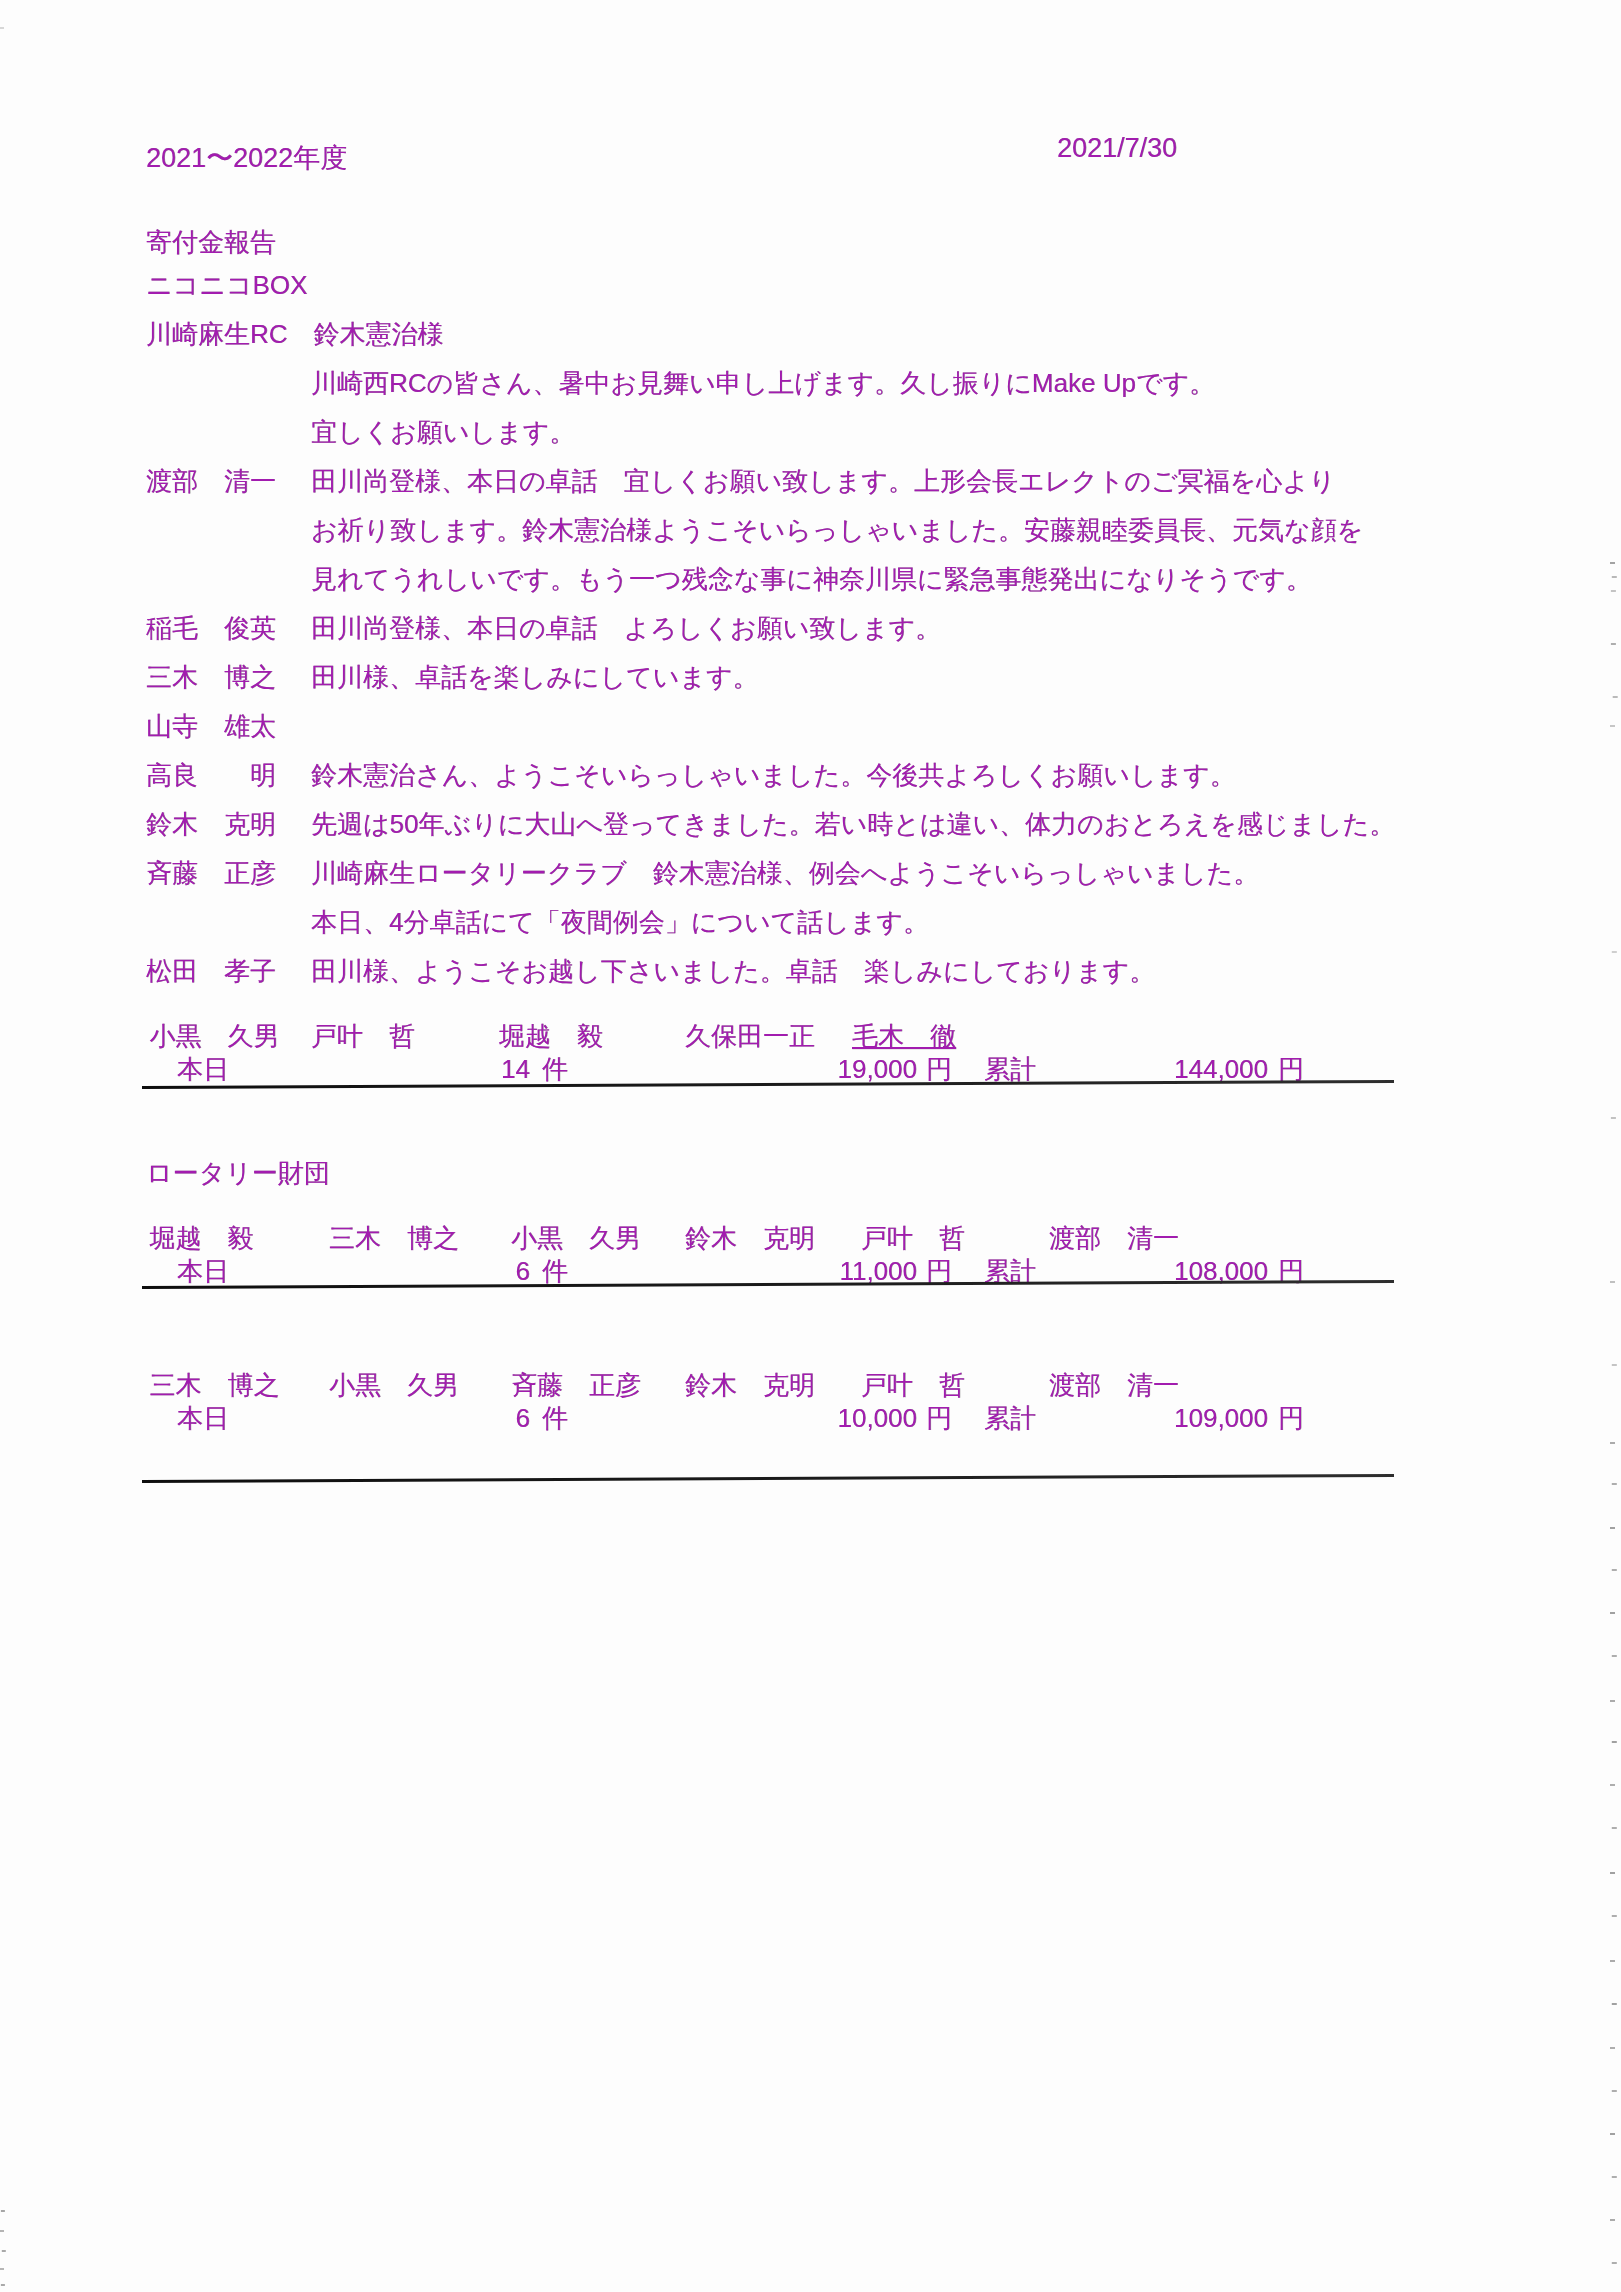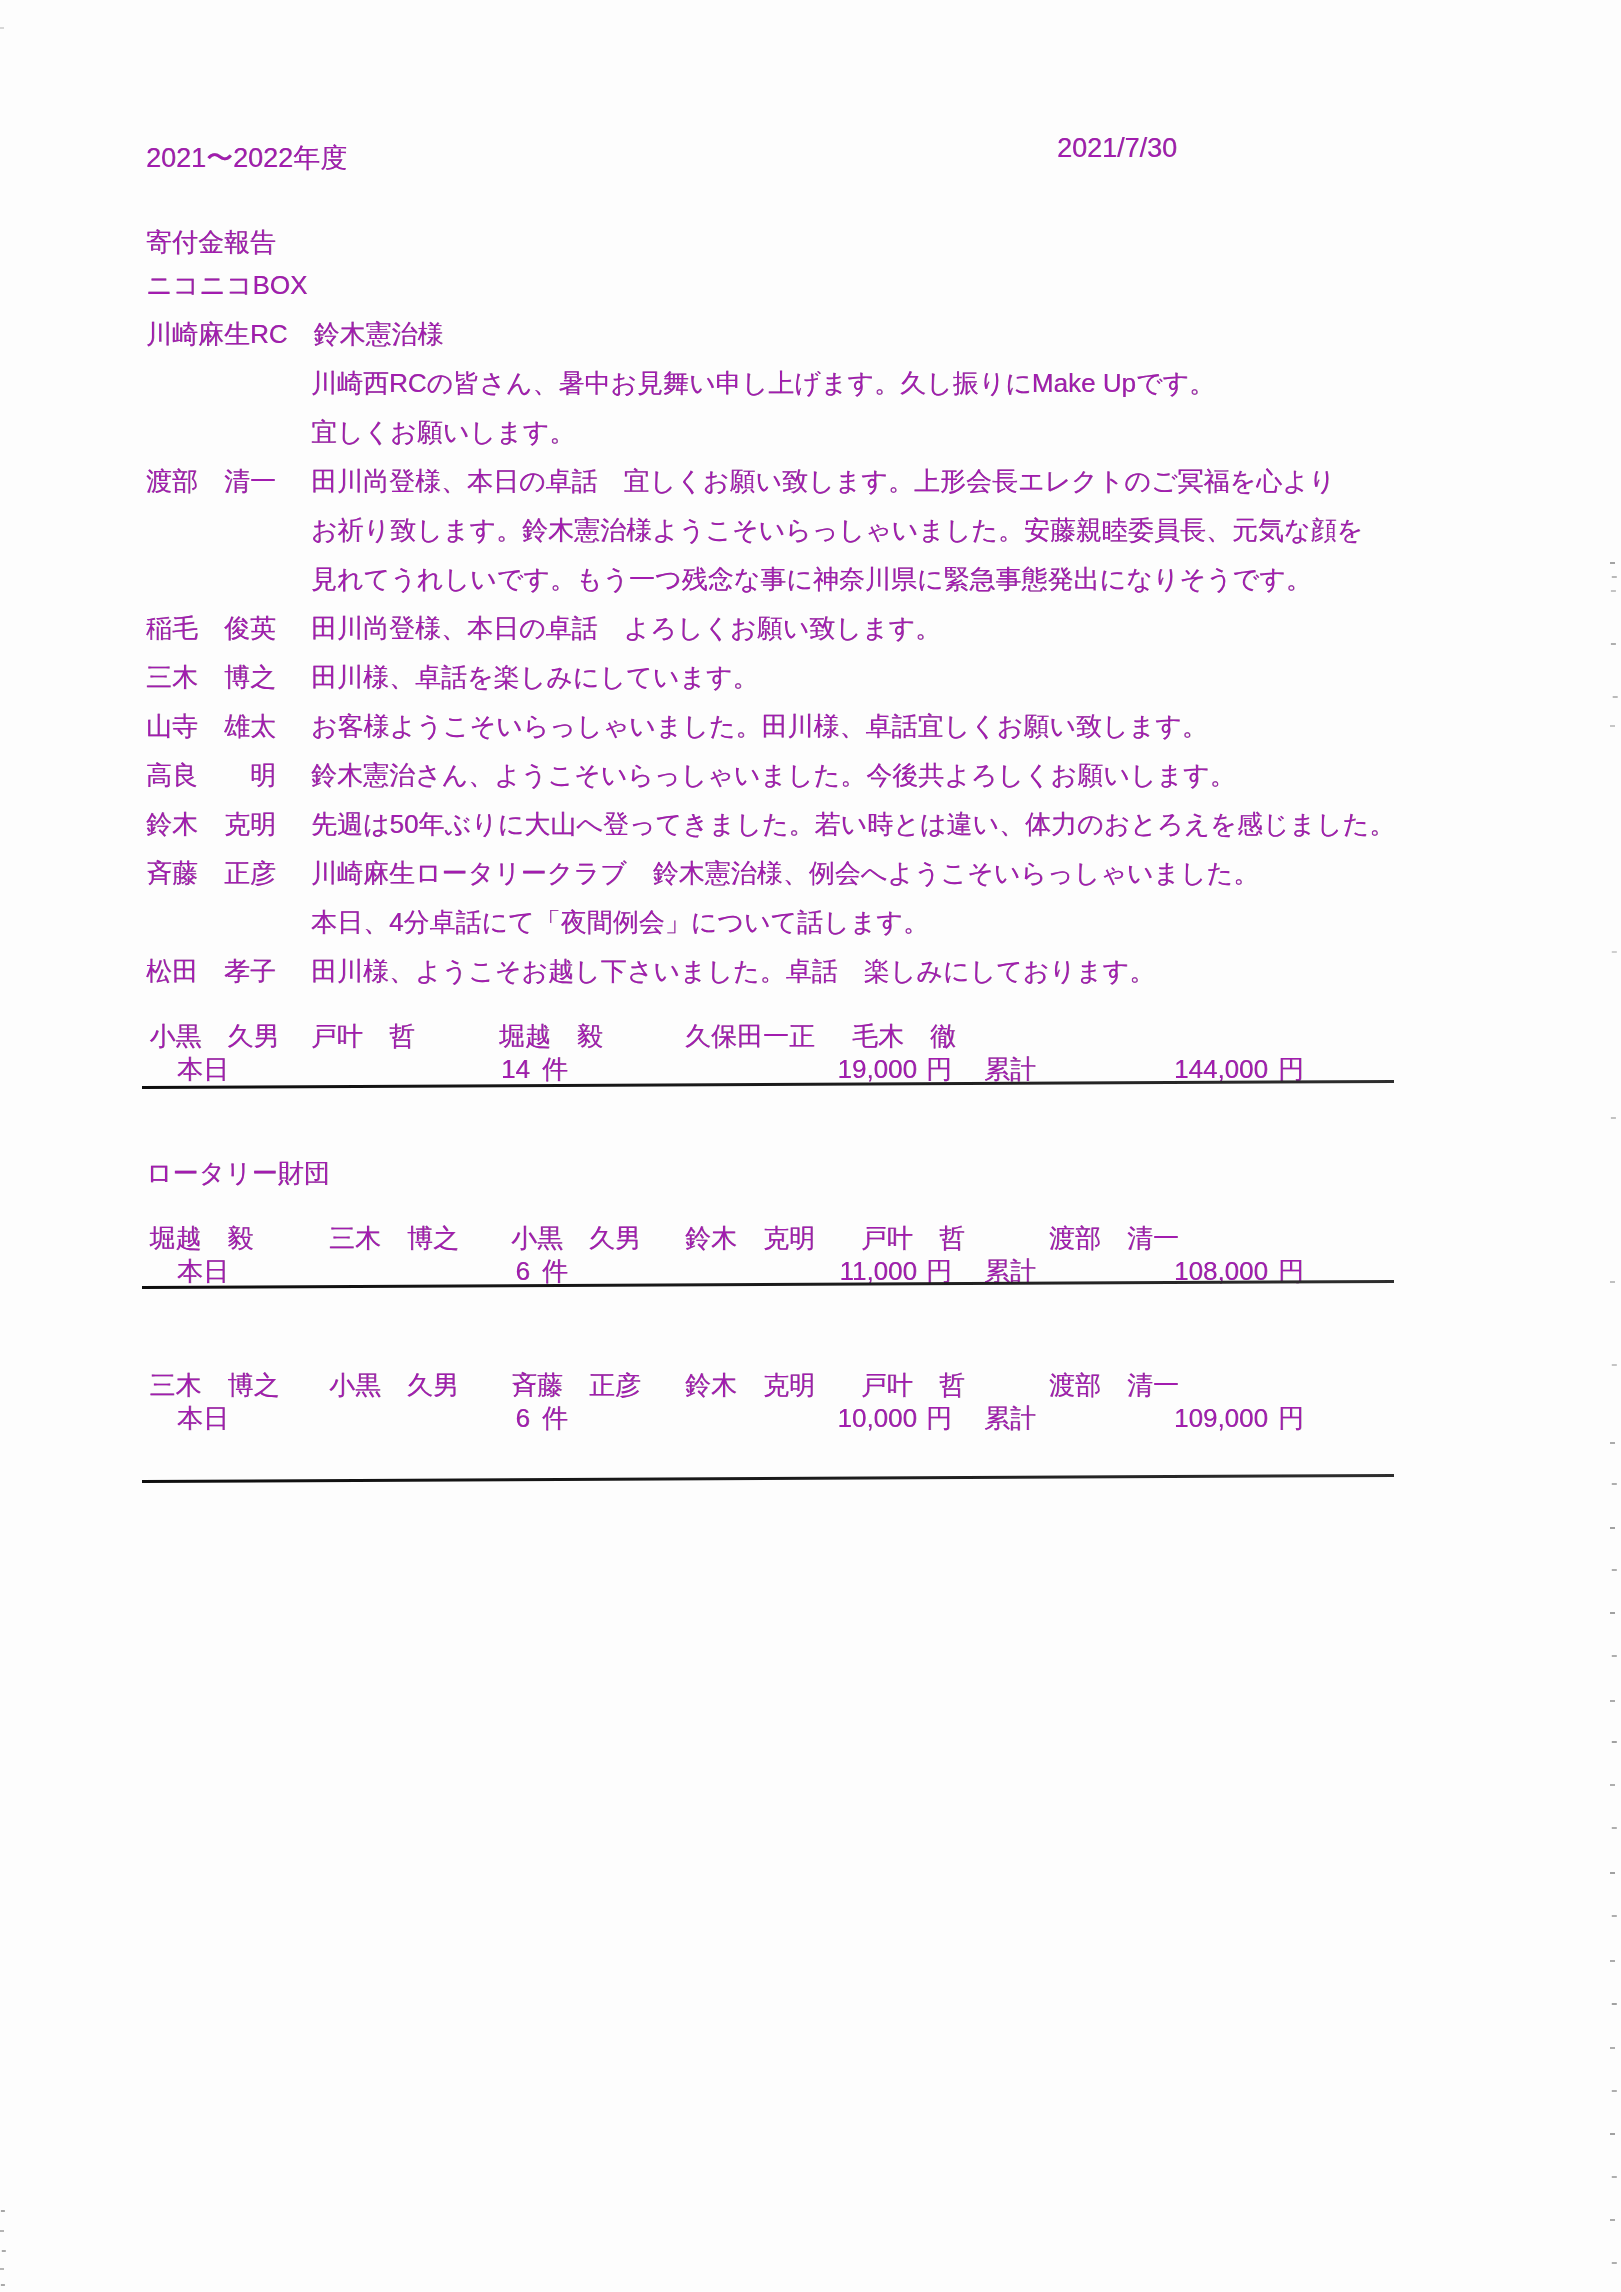--- a/index.html
+++ b/index.html
@@ -35,21 +35,21 @@
   .entry .ename { flex: 0 0 165px; white-space: nowrap; }
   .entry .elines { flex: 1; }
 
   
   .donor-row { position: relative; height: 49px; }
   .donor-row span { position: absolute; top: 16px; white-space: nowrap; }
   .donors5 span:nth-child(1) { left: 3.6px; }
   .donors5 span:nth-child(2) { left: 165px; }
   .donors5 span:nth-child(3) { left: 353px; }
   .donors5 span:nth-child(4) { left: 539px; }
-  .donors5 span:nth-child(5) { left: 706px; }
+  .donors5 span:nth-child(5) { left: 706px; text-decoration: underline; }
   .donors6 span:nth-child(1) { left: 3.6px; }
   .donors6 span:nth-child(2) { left: 183px; }
   .donors6 span:nth-child(3) { left: 365px; }
   .donors6 span:nth-child(4) { left: 539px; }
   .donors6 span:nth-child(5) { left: 715px; }
   .donors6 span:nth-child(6) { left: 903px; }
 
   
   .totals { position: relative; height: 49px; }
   .totals span { position: absolute; top: 0; white-space: nowrap; margin-left: 31px; }
@@ -138,23 +138,20 @@
 
     <div class="entry">
       <div class="ename">三木　博之</div>
       <div class="elines">
         <div class="line">田川様、卓話を楽しみにしています。</div>
       </div>
     </div>
 
     <div class="entry">
       <div class="ename">山寺　雄太</div>
-      <div class="elines">
-        <div class="line">お客様ようこそいらっしゃいました。田川様、卓話宜しくお願い致します。</div>
-      </div>
     </div>
 
     <div class="entry">
       <div class="ename">高良　　明</div>
       <div class="elines">
         <div class="line">鈴木憲治さん、ようこそいらっしゃいました。今後共よろしくお願いします。</div>
       </div>
     </div>
 
     <div class="entry">

